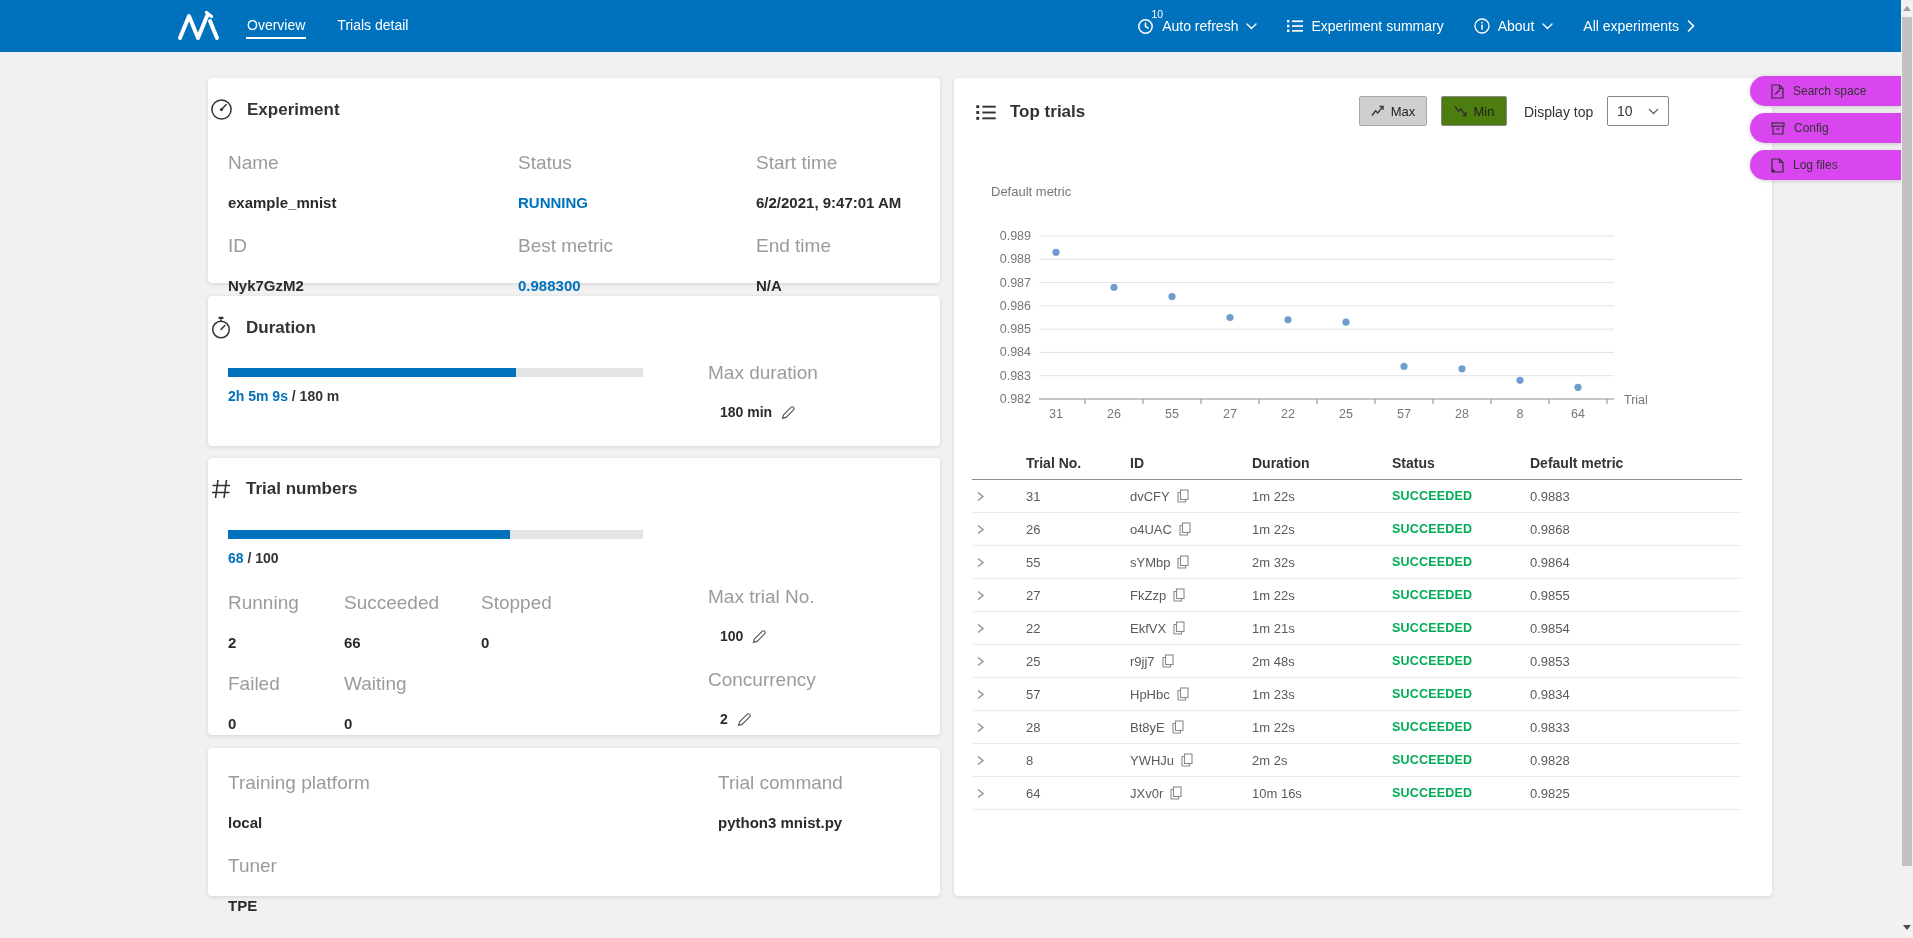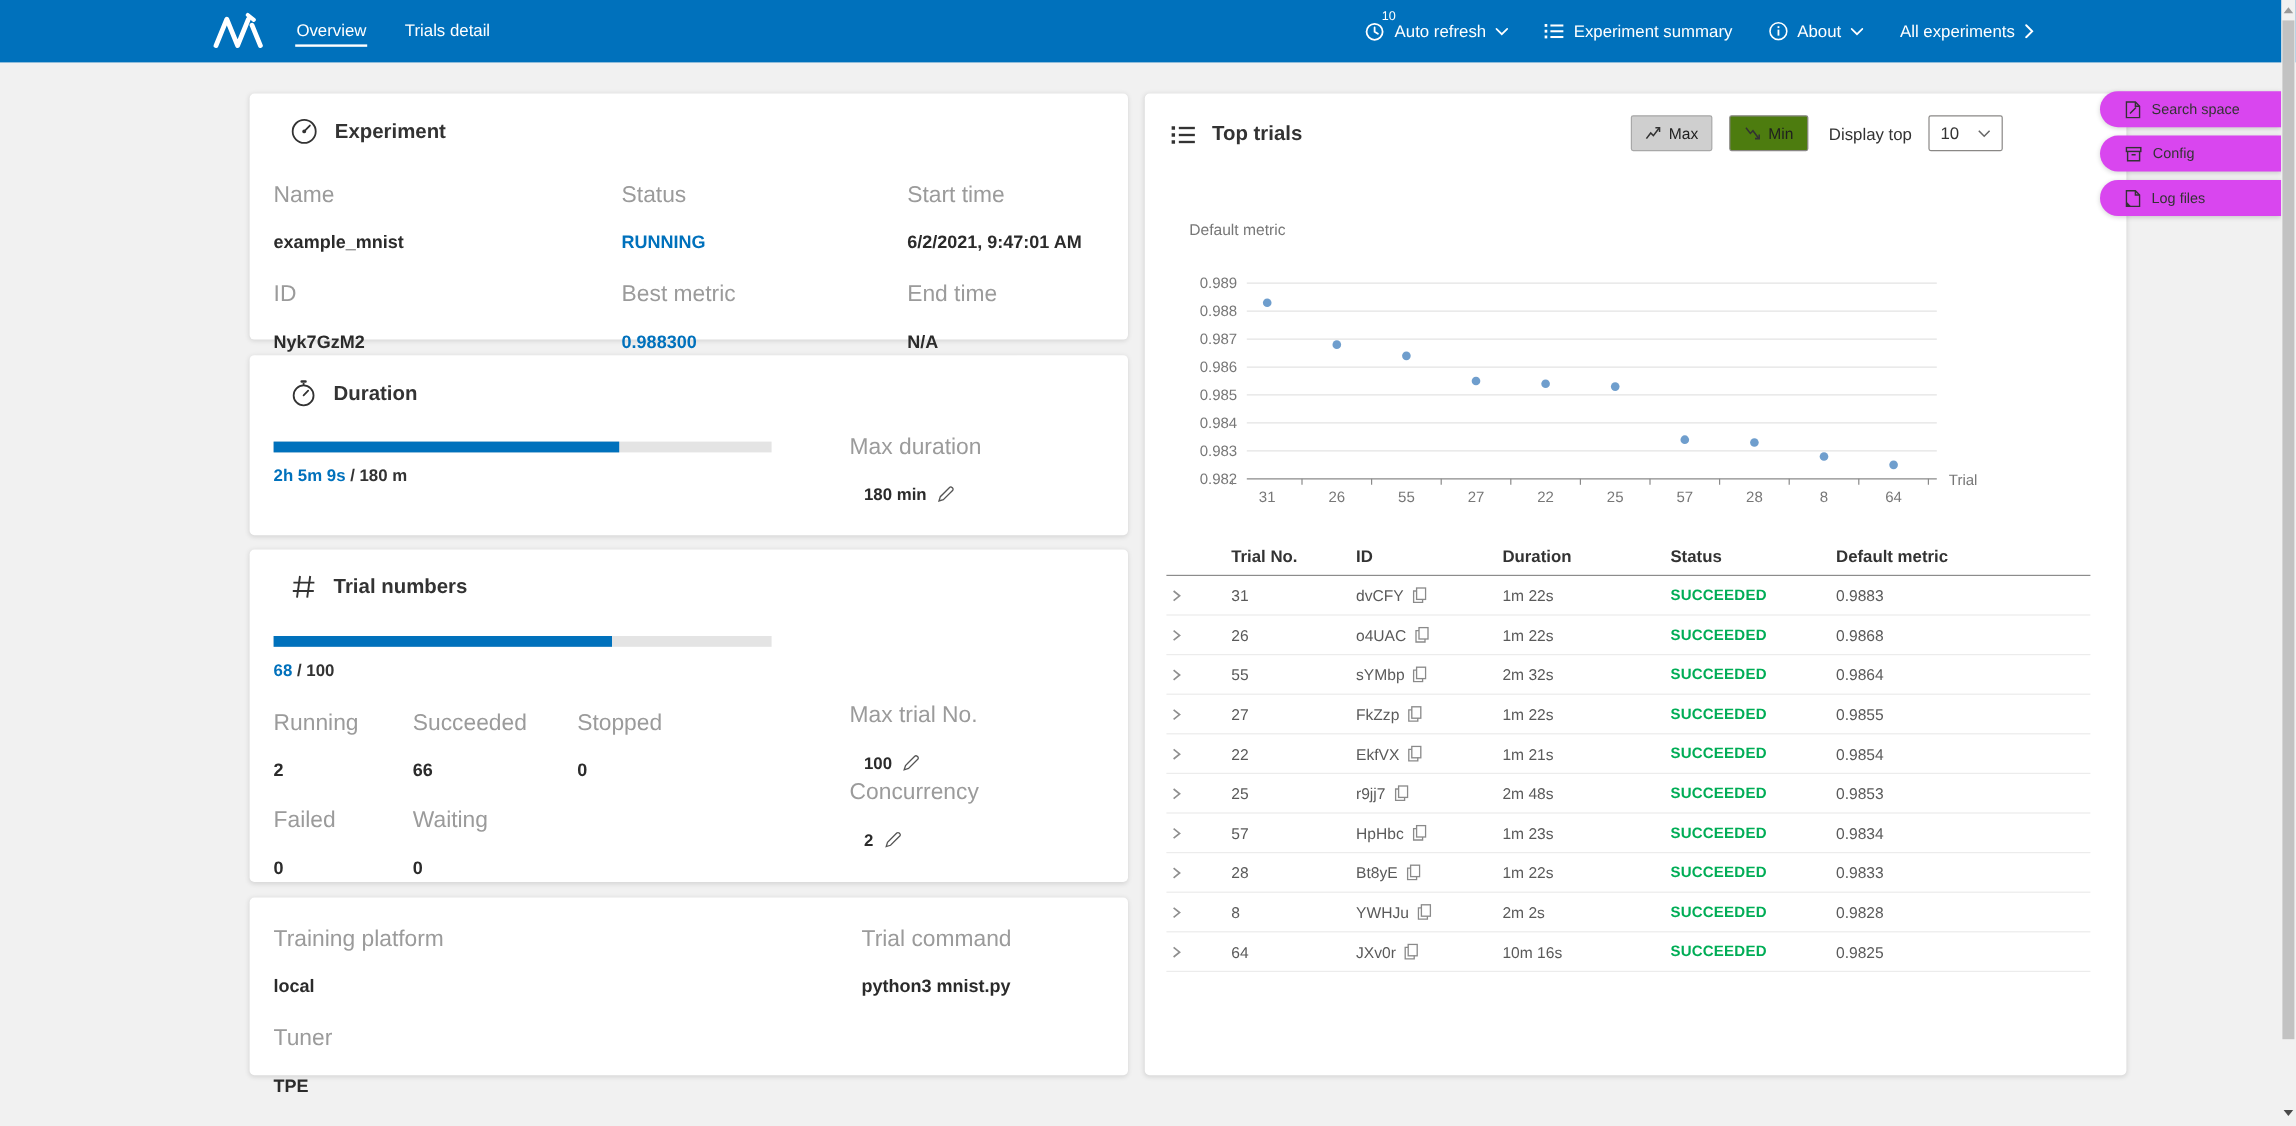--- a/index.html
+++ b/index.html
@@ -12,35 +12,35 @@
   .nav-tabs { display:flex; gap:30px; margin-left:26px; font-size:14px; }
   .nav-tab { cursor:pointer; padding:4px 1px; }
   .nav-tab.active { border-bottom:2px solid #fff; }
   .nav-right { margin-left:auto; margin-right:218px; display:flex; align-items:center; gap:30px; font-size:14px; }
   .nav-item { display:flex; align-items:center; gap:8px; cursor:pointer; white-space:nowrap; }
   .refresh-wrap { position:relative; display:inline-flex; }
   .refresh-badge { position:absolute; top:-10px; right:-9px; font-size:10.5px; }
 
   
   .card { position:absolute; background:#fff; border-radius:4px; box-shadow:0 1px 4px rgba(0,0,0,.12); }
-  .card-title { position:absolute; left:34px; top:20px; display:flex; align-items:center; gap:14px; font-size:17px; font-weight:600; color:#333; }
+  .card-title { position:absolute; left:2px; top:20px; display:flex; align-items:center; gap:14px; font-size:17px; font-weight:600; color:#333; }
   .f-label { font-size:19px; color:#9b9b9b; }
   .f-value { font-size:15px; font-weight:700; color:#2b2b2b; margin-top:20px; white-space:nowrap; }
   .accent { color:#0071bc; }
 
   #experiment-card { left:208px; top:78px; width:732px; height:205px; }
   .exp-grid { position:absolute; left:20px; top:74px; right:16px; display:grid; grid-template-columns:290px 238px 1fr; row-gap:24px; }
 
   #duration-card { left:208px; top:296px; width:732px; height:150px; }
   .bar-block { position:absolute; left:20px; top:72px; width:415px; }
   .bar-track { width:100%; height:9px; background:#e4e4e4; }
   .bar-fill { height:100%; background:#0071bc; }
   .bar-text { margin-top:11px; font-size:14px; font-weight:600; color:#333; }
   .side-box { position:absolute; left:500px; }
-  .side-box .f-value { padding-left:12px; display:flex; gap:9px; font-size:14px; }
+  .side-box .f-value { padding-left:12px; display:flex; align-items:center; gap:9px; font-size:14px; }
   .edit-icon { cursor:pointer; }
 
   #numbers-card { left:208px; top:458px; width:732px; height:277px; }
   .stats-grid { position:absolute; left:20px; top:134px; width:440px; display:grid; grid-template-columns:116px 137px 1fr; row-gap:22px; }
 
   #log-card { left:208px; top:748px; width:732px; height:148px; }
   .log-grid { position:absolute; left:20px; top:24px; right:16px; display:grid; grid-template-columns:490px 1fr; row-gap:24px; }
   .log-grid .f-value { font-size:15px; }
 
   
@@ -237,21 +237,21 @@
   </div>
   <div class="side-box" style="top:128px">
     <div class="f-label">Max trial No.</div>
     <div class="f-value">
       <span>100</span>
       <svg class="edit-icon" width="15" height="15" viewBox="0 0 15 15">
         <path d="M1.5 13.5 L2.6 9.9 L10.3 2.2 a1.4 1.4 0 0 1 2 0 l0.5 0.5 a1.4 1.4 0 0 1 0 2 L5.1 12.4 Z" fill="none" stroke="#555" stroke-width="1.1"></path>
       </svg>
     </div>
   </div>
-  <div class="side-box" style="top:192px">
+  <div class="side-box" style="top:211px">
     <div class="f-label">Concurrency</div>
     <div class="f-value">
       <span>2</span>
       <svg class="edit-icon" width="15" height="15" viewBox="0 0 15 15">
         <path d="M1.5 13.5 L2.6 9.9 L10.3 2.2 a1.4 1.4 0 0 1 2 0 l0.5 0.5 a1.4 1.4 0 0 1 0 2 L5.1 12.4 Z" fill="none" stroke="#555" stroke-width="1.1"></path>
       </svg>
     </div>
   </div>
 </div>
 

